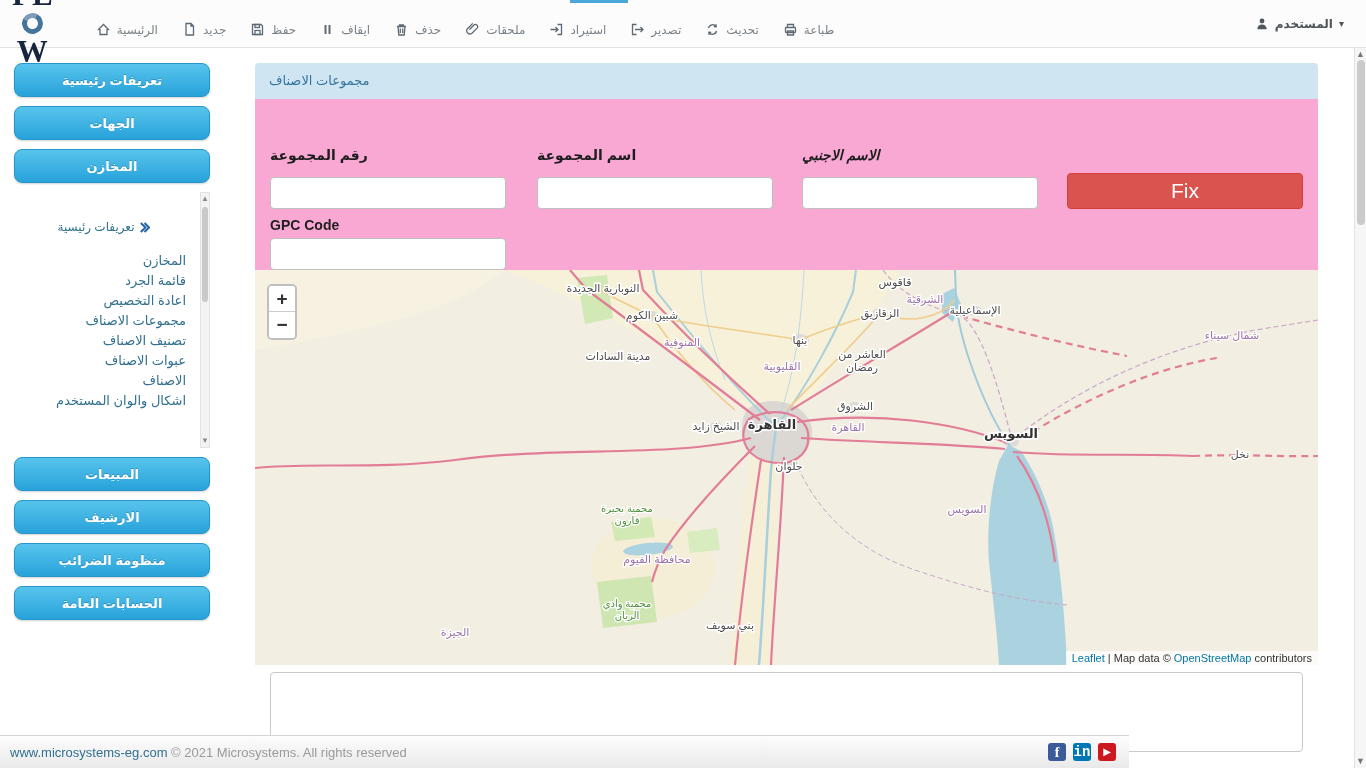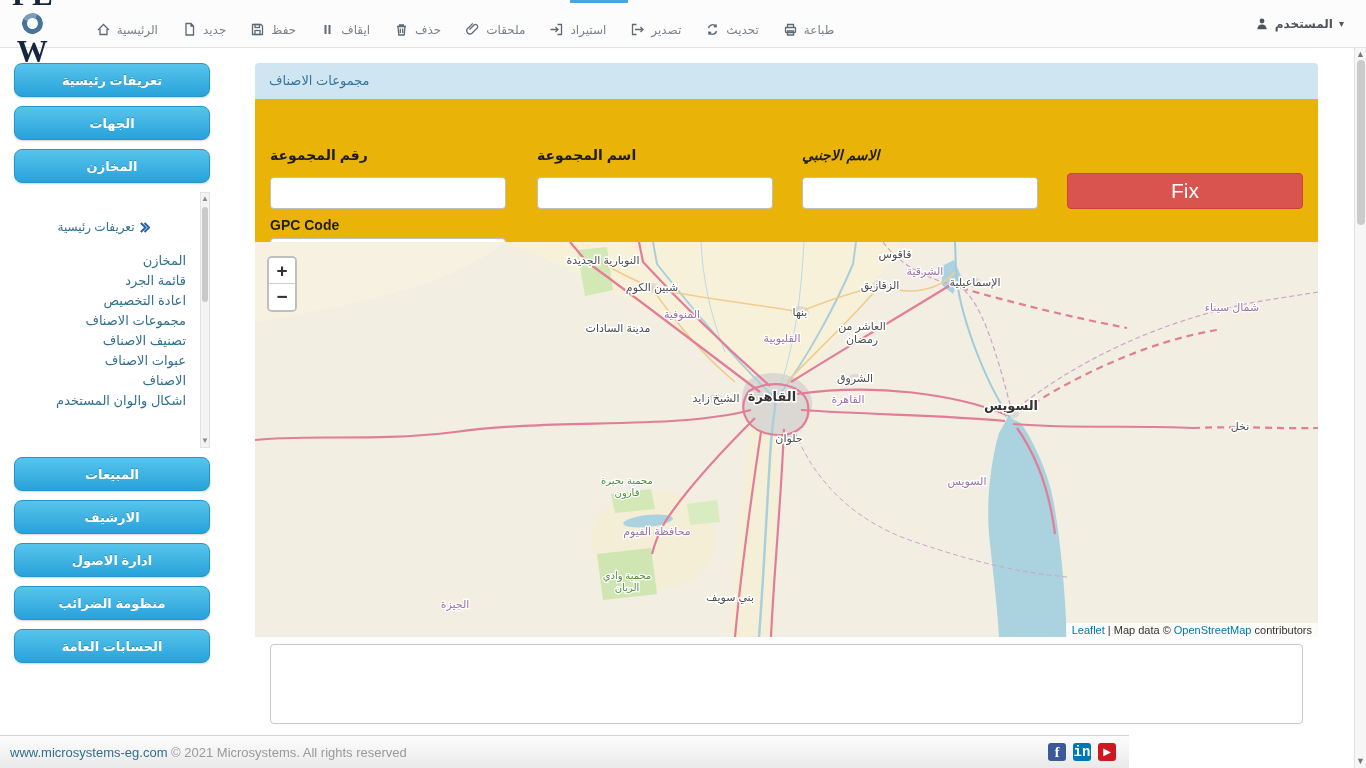--- a/index.html
+++ b/index.html
@@ -33,21 +33,21 @@
   .sb-link { display:block; direction:rtl; text-align:right; padding:2.5px 10px 2.5px 0;
     color:#31708f; font-size:13px; text-decoration:none; cursor:pointer; }
   .sb-scroll { position:absolute; right:0; top:0; width:10px; height:256px; background:#f3f3f3; border:1px solid #e2e2e2; }
   .sb-scroll .arr { position:absolute; left:0; width:8px; height:12px; color:#8a8a8a; font-size:8px; text-align:center; line-height:12px; }
   .sb-scroll .thumb { position:absolute; left:1px; top:14px; width:6px; height:95px; background:#c9c9c9; border-radius:3px; }
 
   
   .content { position:absolute; left:255px; top:63px; width:1063px; }
   .content-header { height:36px; background:#cfe5f2; border-radius:4px 4px 0 0;
     color:#35749c; font-size:13px; line-height:36px; padding:0 14px; }
-  .form-area { position:relative; height:143px; background:#eab308; }
+  .form-area { position:relative; height:171px; background:#f9a8d4; }
   .f-label { position:absolute; top:48px; font-size:14px; font-weight:bold; color:#1e1e1e; direction:rtl; }
   .f-input { position:absolute; top:78px; width:236px; height:32px; border:1px solid #bfbfbf; border-radius:4px; padding:0 8px; font-size:13px; }
   .fix-btn { position:absolute; left:812px; top:74px; width:236px; height:36px; background:#d9534f;
     border:1px solid #d43f3a; border-radius:4px; color:#fff; font-size:21px; cursor:pointer; }
   .gpc-label { position:absolute; left:15px; top:118px; font-size:14px; font-weight:bold; color:#1e1e1e; }
   .gpc-input { position:absolute; left:15px; top:139px; width:236px; height:32px; border:1px solid #bfbfbf; border-radius:4px; padding:0 8px; font-size:13px; }
 
   
   .map { position:relative; width:1063px; height:395px; overflow:hidden; background:#f2eee1; cursor:grab; }
   .map svg.basemap { position:absolute; left:0; top:0; }
@@ -192,21 +192,20 @@
     <a class="sb-link">اشكال والوان المستخدم</a>
     <div class="sb-scroll">
       <span class="arr" style="top:0;">▲</span>
       <div class="thumb"></div>
       <span class="arr" style="bottom:0;">▼</span>
     </div>
   </div>
 
   <div class="sb-btn">المبيعات</div>
   <div class="sb-btn">الارشيف</div>
-  <div class="sb-btn">ادارة الاصول</div>
   <div class="sb-btn">منظومة الضرائب</div>
   <div class="sb-btn">الحسابات العامة</div>
 </div>
 
 <div class="content">
   <div class="content-header">مجموعات الاصناف</div>
 
   <div class="form-area">
     <span class="f-label" style="left:15px;">رقم المجموعة</span>
     <span class="f-label" style="left:282px;">اسم المجموعة</span>

